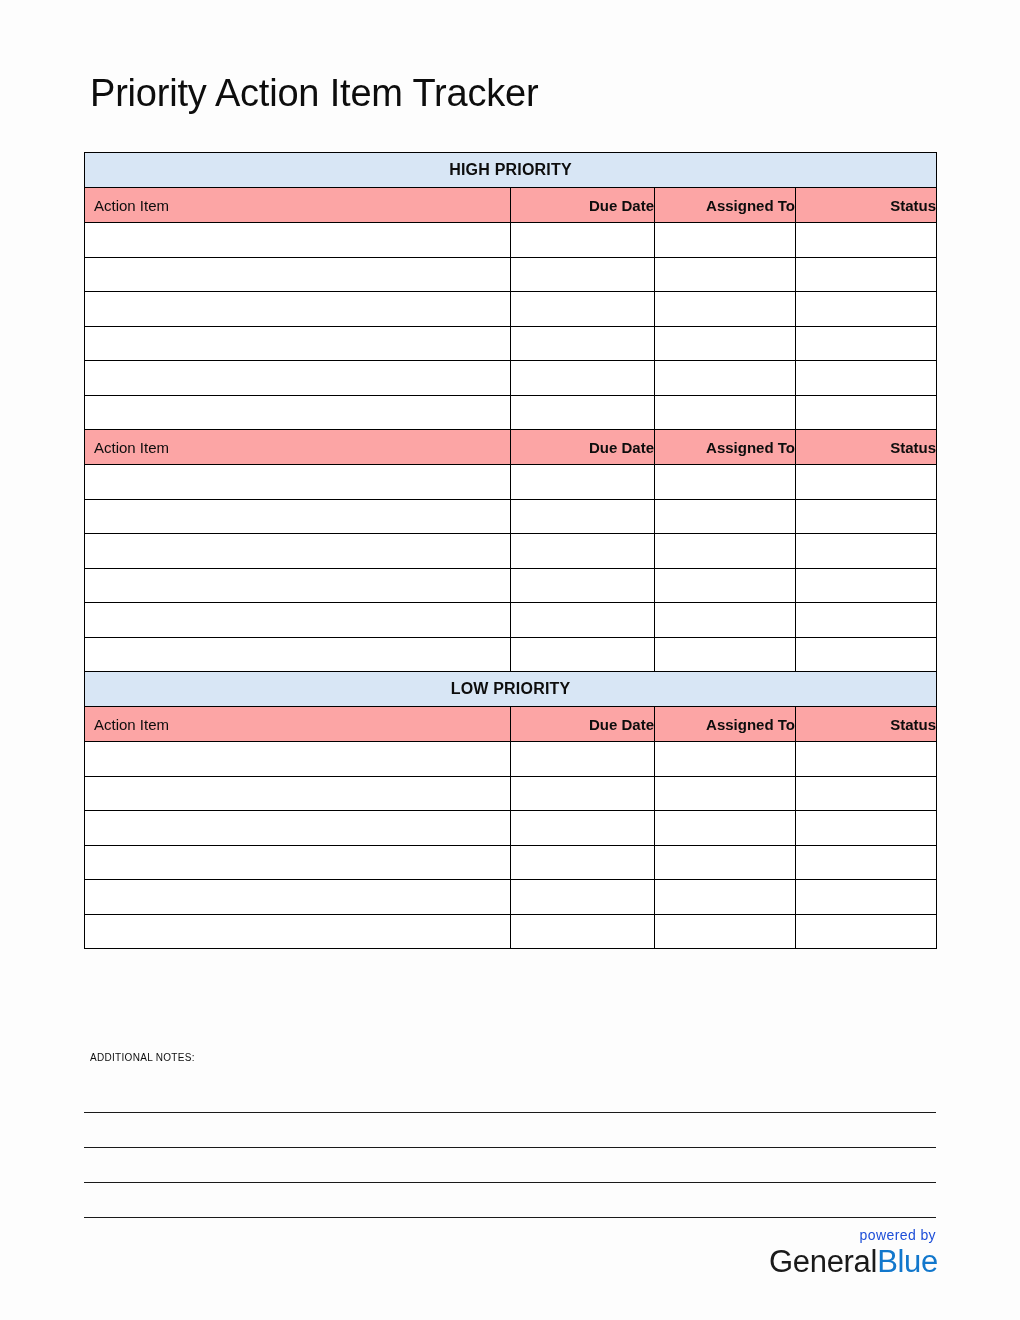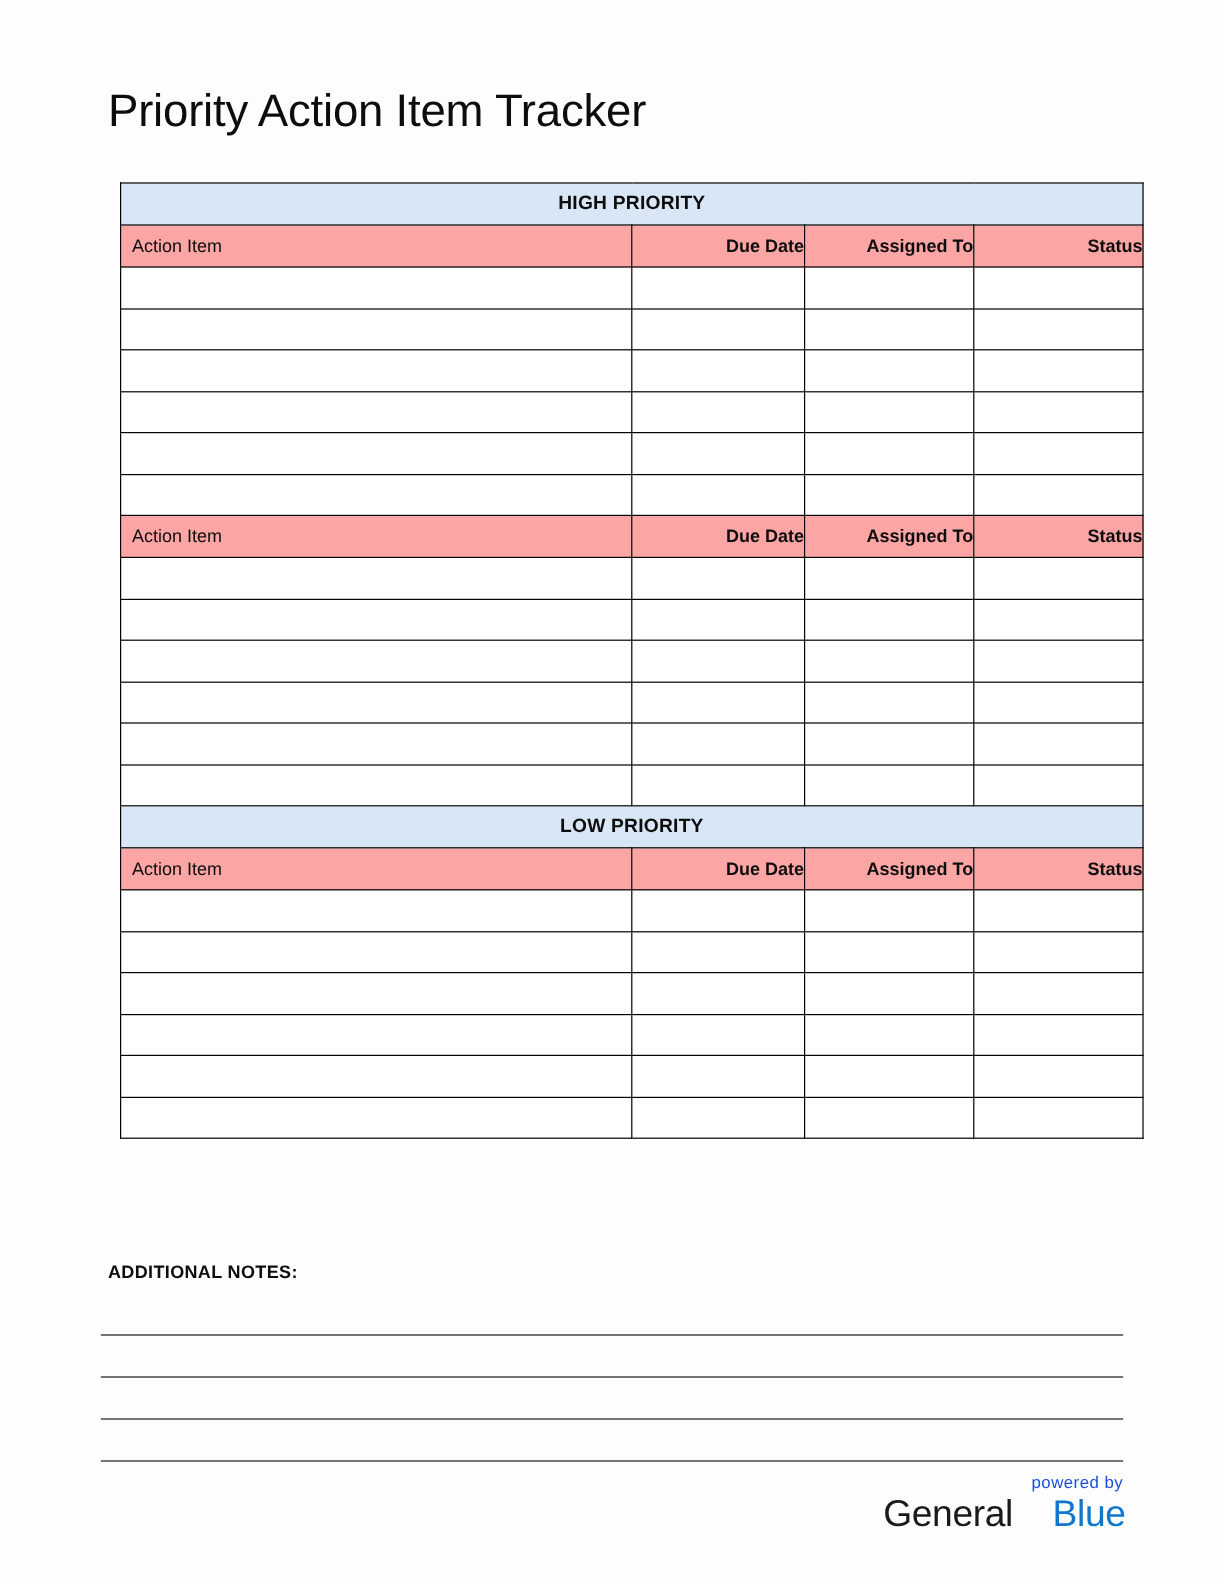--- a/index.html
+++ b/index.html
@@ -30,21 +30,21 @@
     font-size: 38px;
     font-weight: normal;
     letter-spacing: -0.2px;
     color: #0d0d0d;
     white-space: nowrap;
   }
 
   
   .tracker {
     position: absolute;
-    left: 100px;
+    left: 84px;
     top: 152px;
     width: 852px;
     border-collapse: collapse;
     table-layout: fixed;
   }
   .tracker td, .tracker th {
     border: 1px solid #000000;
     padding: 0;
     margin: 0;
   }
@@ -78,22 +78,22 @@
   .data-row td {
     background: #ffffff;
     height: 33.5px;
   }
 
   
   .notes-label {
     position: absolute;
     left: 90px;
     top: 1052px;
-    font-size: 15px;
-    font-weight: bold;
+    font-size: 10px;
+    font-weight: normal;
     letter-spacing: 0.3px;
     color: #0d0d0d;
     white-space: nowrap;
   }
   .note-line {
     position: absolute;
     left: 84px;
     width: 852px;
     height: 0;
     border-top: 1.5px solid #1a1a1a;
@@ -119,21 +119,21 @@
     margin-bottom: 4px;
     margin-right: 2px;
   }
   .logo .brand {
     font-size: 31px;
     letter-spacing: -0.3px;
     display: block;
     white-space: nowrap;
   }
   .logo .brand .b1 { color: #1a1a1a; text-align: center; }
-  .logo .brand .b2 { color: #1177cc; margin-left: 33px; }
+  .logo .brand .b2 { color: #1177cc; }
 </style>
 </head>
 <body>
 
 <div class="page">
 
   <div class="title">Priority Action Item Tracker</div>
 
   <table class="tracker">
     <colgroup>

